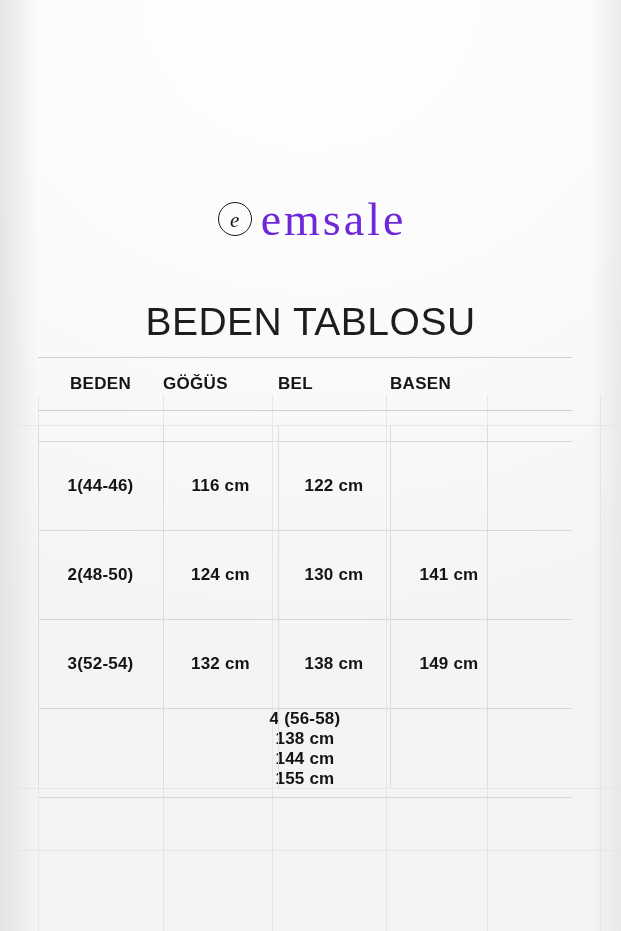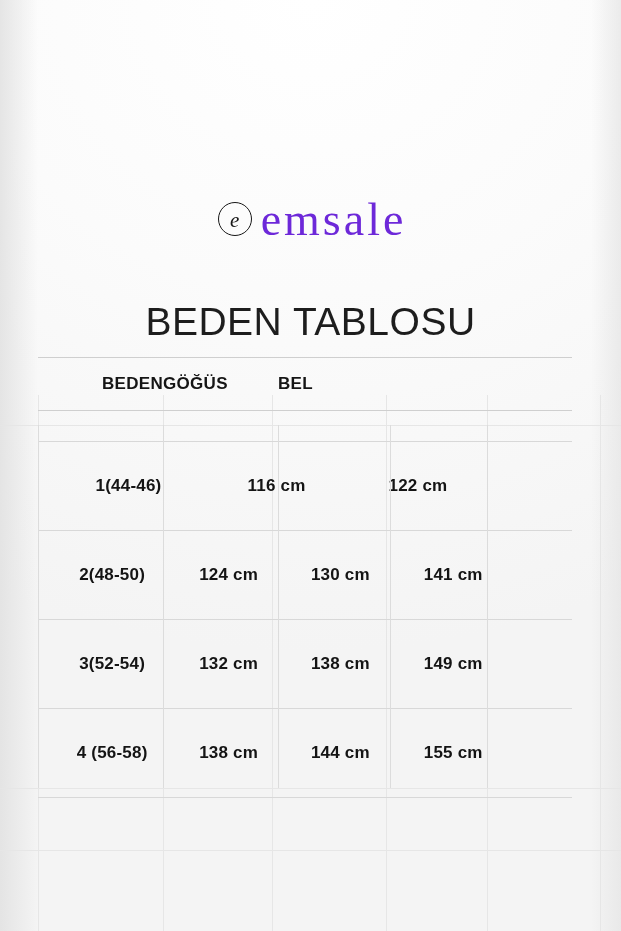--- a/index.html
+++ b/index.html
@@ -159,38 +159,38 @@
   }
   .data-row {
     display: flex;
     align-items: center;
     height: 88px;
     border-top: 1px solid #d8d8d8;
     position: relative;
   }
   .data-row:last-child {
     border-bottom: 1px solid #d8d8d8;
+    flex-direction: column;
   }
   .data-row .cell {
     font-size: 17px;
     font-weight: 700;
     color: #141414;
     text-align: center;
     letter-spacing: 0.2px;
-    margin-left: 28px;
   }
 
   
   .c0 { width: 125px; }
   .c1 { width: 115px; }
   .c2 { width: 112px; }
   .c3 { width: 118px; }
   .c4 { width: 64px; }
 
-  .head-row .c0 { text-align: right; }
+  .head-row .c0 { text-align: center; }
 
   .table-vlines {
     position: absolute;
     left: 38px;
     top: 425px;
     height: 363px;
     width: 534px;
     pointer-events: none;
   }
   .table-vlines .v {
@@ -231,20 +231,21 @@
 
   <div class="doc-title">BEDEN TABLOSU</div>
 
   <div class="size-table">
     <div class="head-rule-top"></div>
 
     <div class="head-row">
       <div class="cell c0">BEDEN</div>
       <div class="cell c1">GÖĞÜS</div>
       <div class="cell c2">BEL</div>
+      <div class="cell c3">BASEN</div>
       <div class="cell c4"></div>
     </div>
 
     <div class="head-rule-bottom"></div>
 
     <div class="body-rows">
       <div class="data-row">
         <div class="cell c0">1(44-46)</div>
         <div class="cell c1">116 cm</div>
         <div class="cell c2">122 cm</div>

